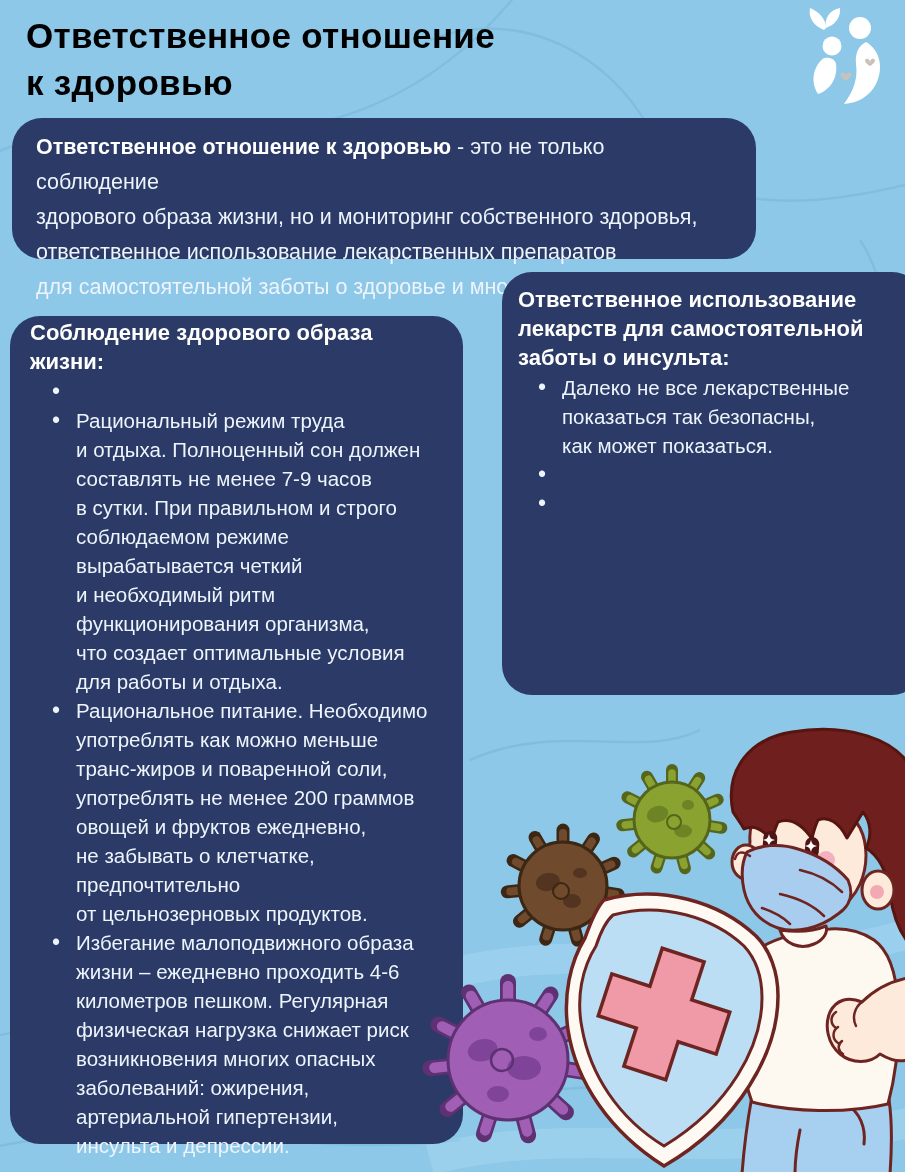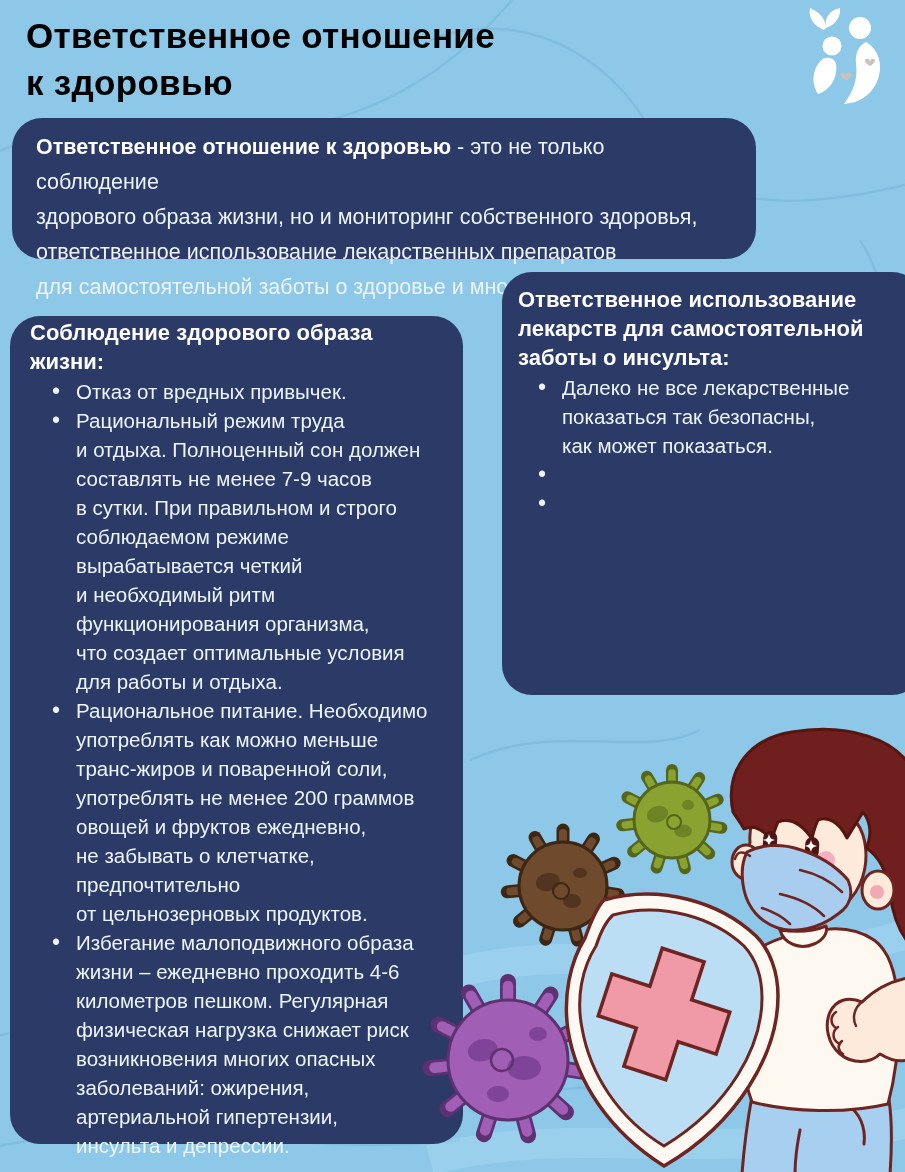--- a/index.html
+++ b/index.html
@@ -83,21 +83,20 @@
 <div class="panel intro-panel"><b>Ответственное отношение к здоровью</b><span> - это не только соблюдение
 здорового образа жизни, но и мониторинг собственного здоровья,
 ответственное использование лекарственных препаратов
 для самостоятельной заботы о здоровье и многое другое.</span></div>
 
 <div class="panel left-panel">
   <h2>Соблюдение здорового образа жизни:</h2>
   <ul>
     <li>
         <span class="dot">•</span>
-        <span class="txt">Отказ от вредных привычек.</span>
       </li>
     <li>
         <span class="dot">•</span>
         <span class="txt">Рациональный режим труда
 и отдыха. Полноценный сон должен
 составлять не менее 7-9 часов
 в сутки. При правильном и строго
 соблюдаемом режиме
 вырабатывается четкий
 и необходимый ритм

